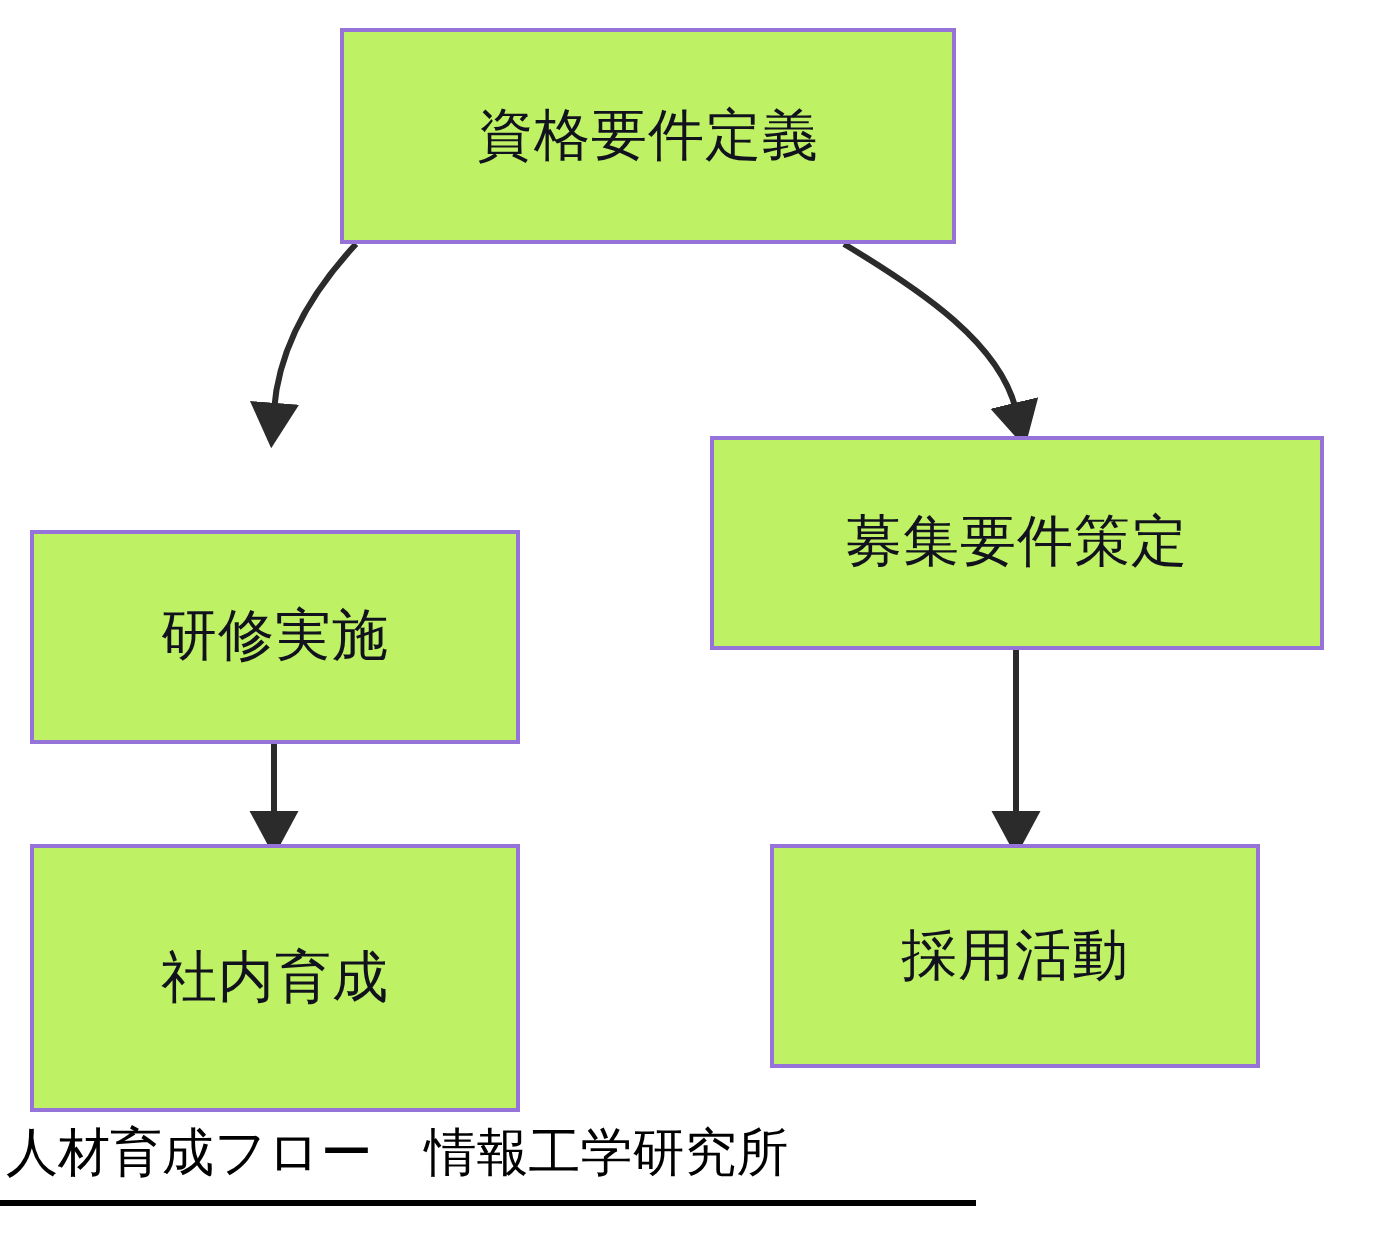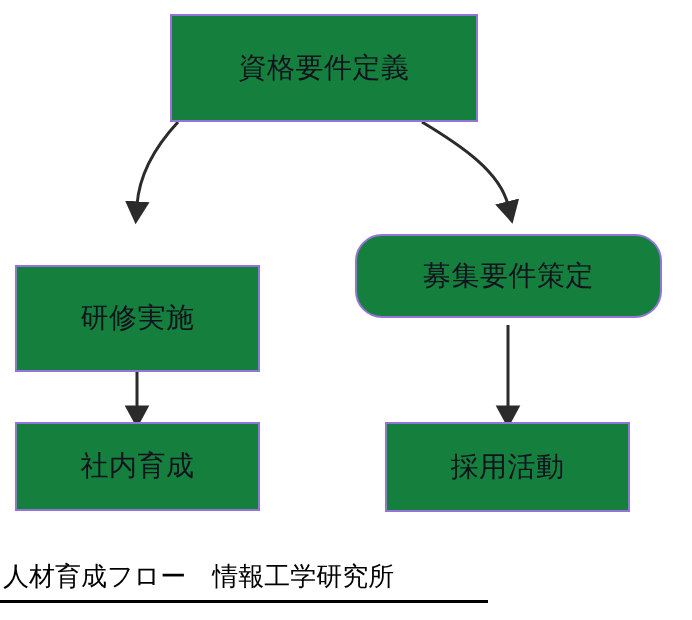--- a/index.html
+++ b/index.html
@@ -20,41 +20,41 @@
     left: 0;
     top: 0;
     width: 692px;
     height: 620px;
   }
 
   
   .node {
     position: absolute;
     box-sizing: border-box;
-    background: #15803d;
+    background: #bef264;
     border: 2px solid #9673d9;
     display: flex;
     align-items: center;
     justify-content: center;
     z-index: 3;
   }
   .node-label {
     font-size: 28px;
     line-height: 1.1;
     color: #12121e;
     letter-spacing: 0.5px;
     white-space: nowrap;
     font-weight: 400;
   }
 
   #node-qualification { left: 170px; top: 14px;  width: 308px; height: 108px; }
   #node-training      { left: 15px;  top: 218px; width: 245px; height: 107px; margin-top: 47px; }
-  #node-recruit-req   { left: 355px; top: 234px; width: 307px; height: 84px; border-radius: 27px; }
-  #node-internal      { left: 15px;  top: 422px; width: 245px; height: 89px; }
-  #node-hiring        { left: 385px; top: 422px; width: 245px; height: 90px; }
+  #node-recruit-req   { left: 355px; top: 218px; width: 307px; height: 107px; }
+  #node-internal      { left: 15px;  top: 422px; width: 245px; height: 134px; }
+  #node-hiring        { left: 385px; top: 422px; width: 245px; height: 112px; }
 
   
   #arrow-layer {
     position: absolute;
     left: 0;
     top: 0;
     width: 692px;
     height: 620px;
     z-index: 2;
     pointer-events: none;

